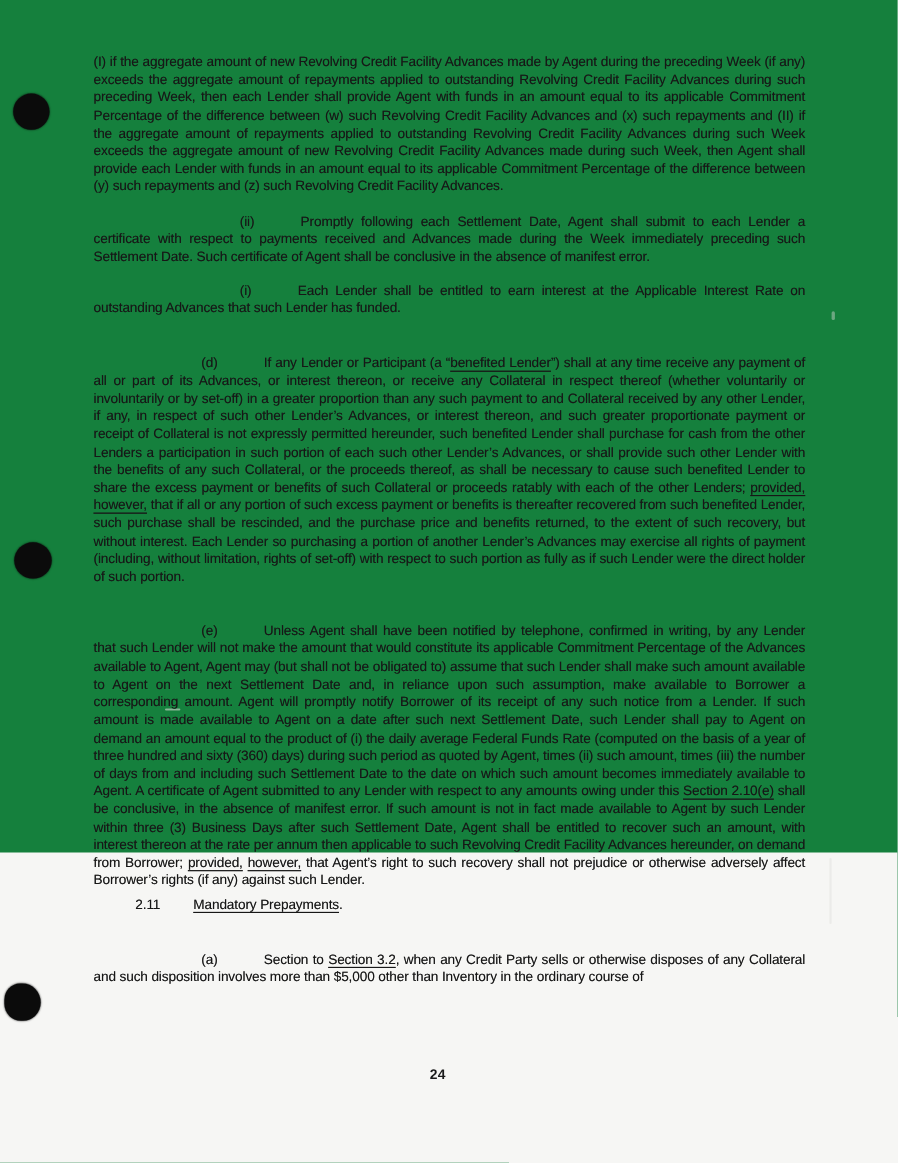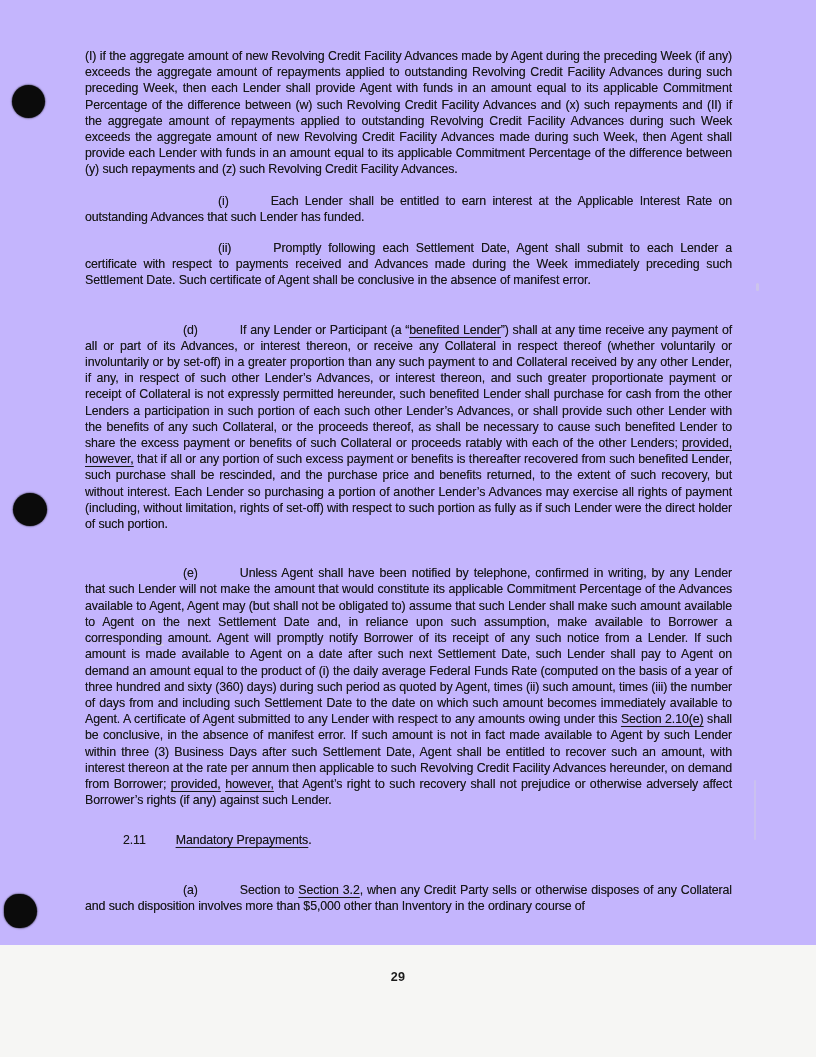--- a/index.html
+++ b/index.html
@@ -4,39 +4,39 @@
 <style>
   html, body { margin: 0; padding: 0; }
   body {
     width: 816px; height: 1057px;
     background: #f6f6f4;
     font-family: "Liberation Sans", sans-serif;
     overflow: hidden;
   }
   .page {
     position: relative;
-    width: 816px; height: 945px;
-    background: #c4b5fd;
+    width: 816px; height: 775px;
+    background: #15803d;
     color: #171717;
   }
   .content {
     position: absolute;
     left: 85px; top: 48px;
     width: 647px;
     font-size: 12.4px;
     line-height: 16.2px;
     letter-spacing: -0.12px;
     text-align: justify;
     text-shadow: 0 0 0.4px rgba(25,25,25,0.55);
   }
   .content p { margin: 0; }
   .blk.k-flush { margin-top: 0; text-indent: 0; }
   .blk.k-item  { margin-top: 15px; text-indent: 133px; }
   .blk.k-sub   { margin-top: 33px; text-indent: 98px; }
-  .blk.k-heading { margin-top: 24px; margin-bottom: 2px; text-indent: 38px; }
+  .blk.k-heading { margin-top: 6px; margin-bottom: 2px; text-indent: 38px; }
   .lbl { white-space: pre; }
   .tabgap { display: inline-block; width: 42px; }
   .k-heading .tabgap { width: 30px; }
   .u { text-decoration: underline; text-underline-offset: 2.5px; }
   .page-number {
     position: absolute;
     left: 0; top: 970px;
     width: 796px;
     text-align: center;
     font-size: 12.6px;
@@ -71,23 +71,23 @@
   <div class="punch punch-1"></div>
   <div class="punch punch-2"></div>
   <div class="punch punch-3"></div>
 
   <div class="artifact artifact-1"></div>
   <div class="artifact artifact-2"></div>
   <div class="artifact artifact-3"></div>
 
   <div class="content">
       <p class="blk k-flush"><span>(I) if the aggregate amount of new Revolving Credit Facility Advances made by Agent during the preceding Week (if any) exceeds the aggregate amount of repayments applied to outstanding Revolving Credit Facility Advances during such preceding Week, then each Lender shall provide Agent with funds in an amount equal to its applicable Commitment Percentage of the difference between (w) such Revolving Credit Facility Advances and (x) such repayments and (II) if the aggregate amount of repayments applied to outstanding Revolving Credit Facility Advances during such Week exceeds the aggregate amount of new Revolving Credit Facility Advances made during such Week, then Agent shall provide each Lender with funds in an amount equal to its applicable Commitment Percentage of the difference between (y) such repayments and (z) such Revolving Credit Facility Advances.</span></p>
+      <p class="blk k-item"><span class="lbl">(ii)</span><span class="tabgap"></span><span>Promptly following each Settlement Date, Agent shall submit to each Lender a certificate with respect to payments received and Advances made during the Week immediately preceding such Settlement Date.  Such certificate of Agent shall be conclusive in the absence of manifest error.</span></p>
       <p class="blk k-item"><span class="lbl">(i)</span><span class="tabgap"></span><span>Each Lender shall be entitled to earn interest at the Applicable Interest Rate on outstanding Advances that such Lender has funded.</span></p>
-      <p class="blk k-item"><span class="lbl">(ii)</span><span class="tabgap"></span><span>Promptly following each Settlement Date, Agent shall submit to each Lender a certificate with respect to payments received and Advances made during the Week immediately preceding such Settlement Date.  Such certificate of Agent shall be conclusive in the absence of manifest error.</span></p>
       <p class="blk k-sub"><span class="lbl">(d)</span><span class="tabgap"></span><span>If any Lender or Participant (a “</span><span class="u">benefited Lender</span><span>”) shall at any time receive any payment of all or part of its Advances, or interest thereon, or receive any Collateral in respect thereof (whether voluntarily or involuntarily or by set-off) in a greater proportion than any such payment to and Collateral received by any other Lender, if any, in respect of such other Lender’s Advances, or interest thereon, and such greater proportionate payment or receipt of Collateral is not expressly permitted hereunder, such benefited Lender shall purchase for cash from the other Lenders a participation in such portion of each such other Lender’s Advances, or shall provide such other Lender with the benefits of any such Collateral, or the proceeds thereof, as shall be necessary to cause such benefited Lender to share the excess payment or benefits of such Collateral or proceeds ratably with each of the other Lenders; </span><span class="u">provided,</span><span> </span><span class="u">however,</span><span> that if all or any portion of such excess payment or benefits is thereafter recovered from such benefited Lender, such purchase shall be rescinded, and the purchase price and benefits returned, to the extent of such recovery, but without interest.  Each Lender so purchasing a portion of another Lender’s Advances may exercise all rights of payment (including, without limitation, rights of set-off) with respect to such portion as fully as if such Lender were the direct holder of such portion.</span></p>
       <p class="blk k-sub"><span class="lbl">(e)</span><span class="tabgap"></span><span>Unless Agent shall have been notified by telephone, confirmed in writing, by any Lender that such Lender will not make the amount that would constitute its applicable Commitment Percentage of the Advances available to Agent, Agent may (but shall not be obligated to) assume that such Lender shall make such amount available to Agent on the next Settlement Date and, in reliance upon such assumption, make available to Borrower a corresponding amount.  Agent will promptly notify Borrower of its receipt of any such notice from a Lender.  If such amount is made available to Agent on a date after such next Settlement Date, such Lender shall pay to Agent on demand an amount equal to the product of (i) the daily average Federal Funds Rate (computed on the basis of a year of three hundred and sixty (360) days) during such period as quoted by Agent, times (ii) such amount, times (iii) the number of days from and including such Settlement Date to the date on which such amount becomes immediately available to Agent.  A certificate of Agent submitted to any Lender with respect to any amounts owing under this </span><span class="u">Section 2.10(e)</span><span> shall be conclusive, in the absence of manifest error.  If such amount is not in fact made available to Agent by such Lender within three (3) Business Days after such Settlement Date, Agent shall be entitled to recover such an amount, with interest thereon at the rate per annum then applicable to such Revolving Credit Facility Advances hereunder, on demand from Borrower; </span><span class="u">provided,</span><span> </span><span class="u">however,</span><span> that Agent’s right to such recovery shall not prejudice or otherwise adversely affect Borrower’s rights (if any) against such Lender.</span></p>
       <p class="blk k-heading"><span class="lbl">2.11</span><span class="tabgap"></span><span class="u">Mandatory Prepayments</span><span>.</span></p>
       <p class="blk k-sub"><span class="lbl">(a)</span><span class="tabgap"></span><span>Section to </span><span class="u">Section 3.2</span><span>, when any Credit Party sells or otherwise disposes of any Collateral and such disposition involves more than $5,000 other than Inventory in the ordinary course of</span></p>
     </div>
 
-  <div class="page-number">29</div>
+  <div class="page-number">24</div>
 
 </div>
 
 </body></html>

